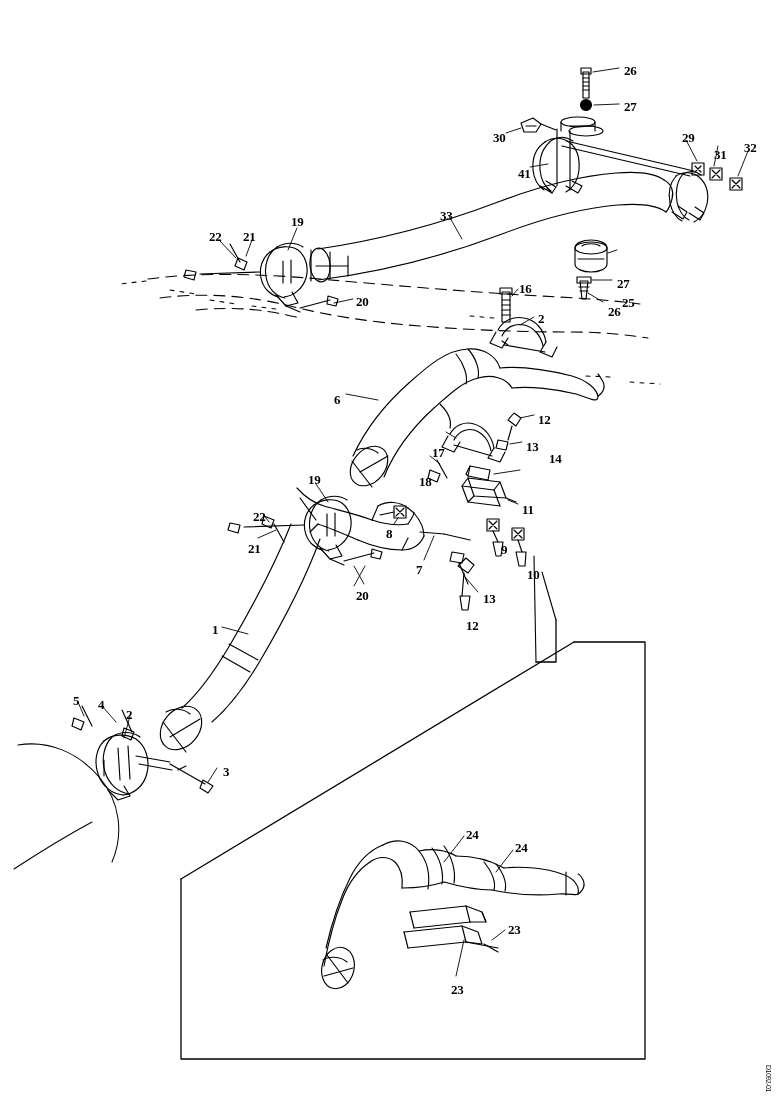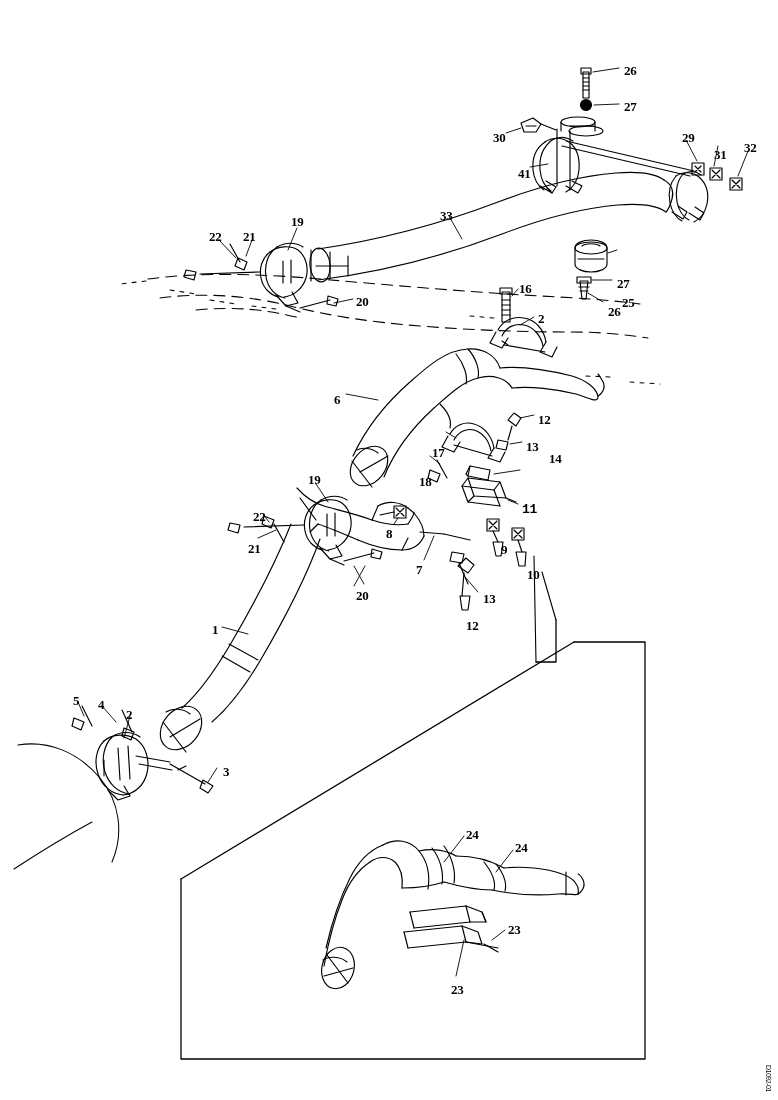--- a/index.html
+++ b/index.html
@@ -483,21 +483,21 @@
       <div class="ref-label" style="left: 519px; top: 282px; text-align: right;">16</div>
       <div class="ref-label" style="left: 608px; top: 305px;">26</div>
       <div class="ref-label" style="left: 538px; top: 312px;">2</div>
       <div class="ref-label" style="left: 334px; top: 393px;">6</div>
       <div class="ref-label" style="left: 538px; top: 413px;">12</div>
       <div class="ref-label" style="left: 526px; top: 440px;">13</div>
       <div class="ref-label" style="left: 432px; top: 430px; margin-top: 16px;">17</div>
       <div class="ref-label" style="left: 419px; top: 453px; margin-top: 22px;">18</div>
       <div class="ref-label" style="left: 525px; top: 452px; margin-left: 24px;">14</div>
       <div class="ref-label" style="left: 308px; top: 473px;">19</div>
-      <div class="ref-label" style="left: 522px; top: 503px; font-family: Liberation Mono, monospace;">11</div>
+      <div class="ref-label" style="left: 522px; top: 503px;">11</div>
       <div class="ref-label" style="left: 253px; top: 510px;">22</div>
       <div class="ref-label" style="left: 386px; top: 527px;">8</div>
       <div class="ref-label" style="left: 501px; top: 543px;">9</div>
       <div class="ref-label" style="left: 248px; top: 542px;">21</div>
       <div class="ref-label" style="left: 527px; top: 568px;">10</div>
       <div class="ref-label" style="left: 416px; top: 563px;">7</div>
       <div class="ref-label" style="left: 356px; top: 589px;">20</div>
       <div class="ref-label" style="left: 483px; top: 592px;">13</div>
       <div class="ref-label" style="left: 212px; top: 623px;">1</div>
       <div class="ref-label" style="left: 466px; top: 619px;">12</div>

